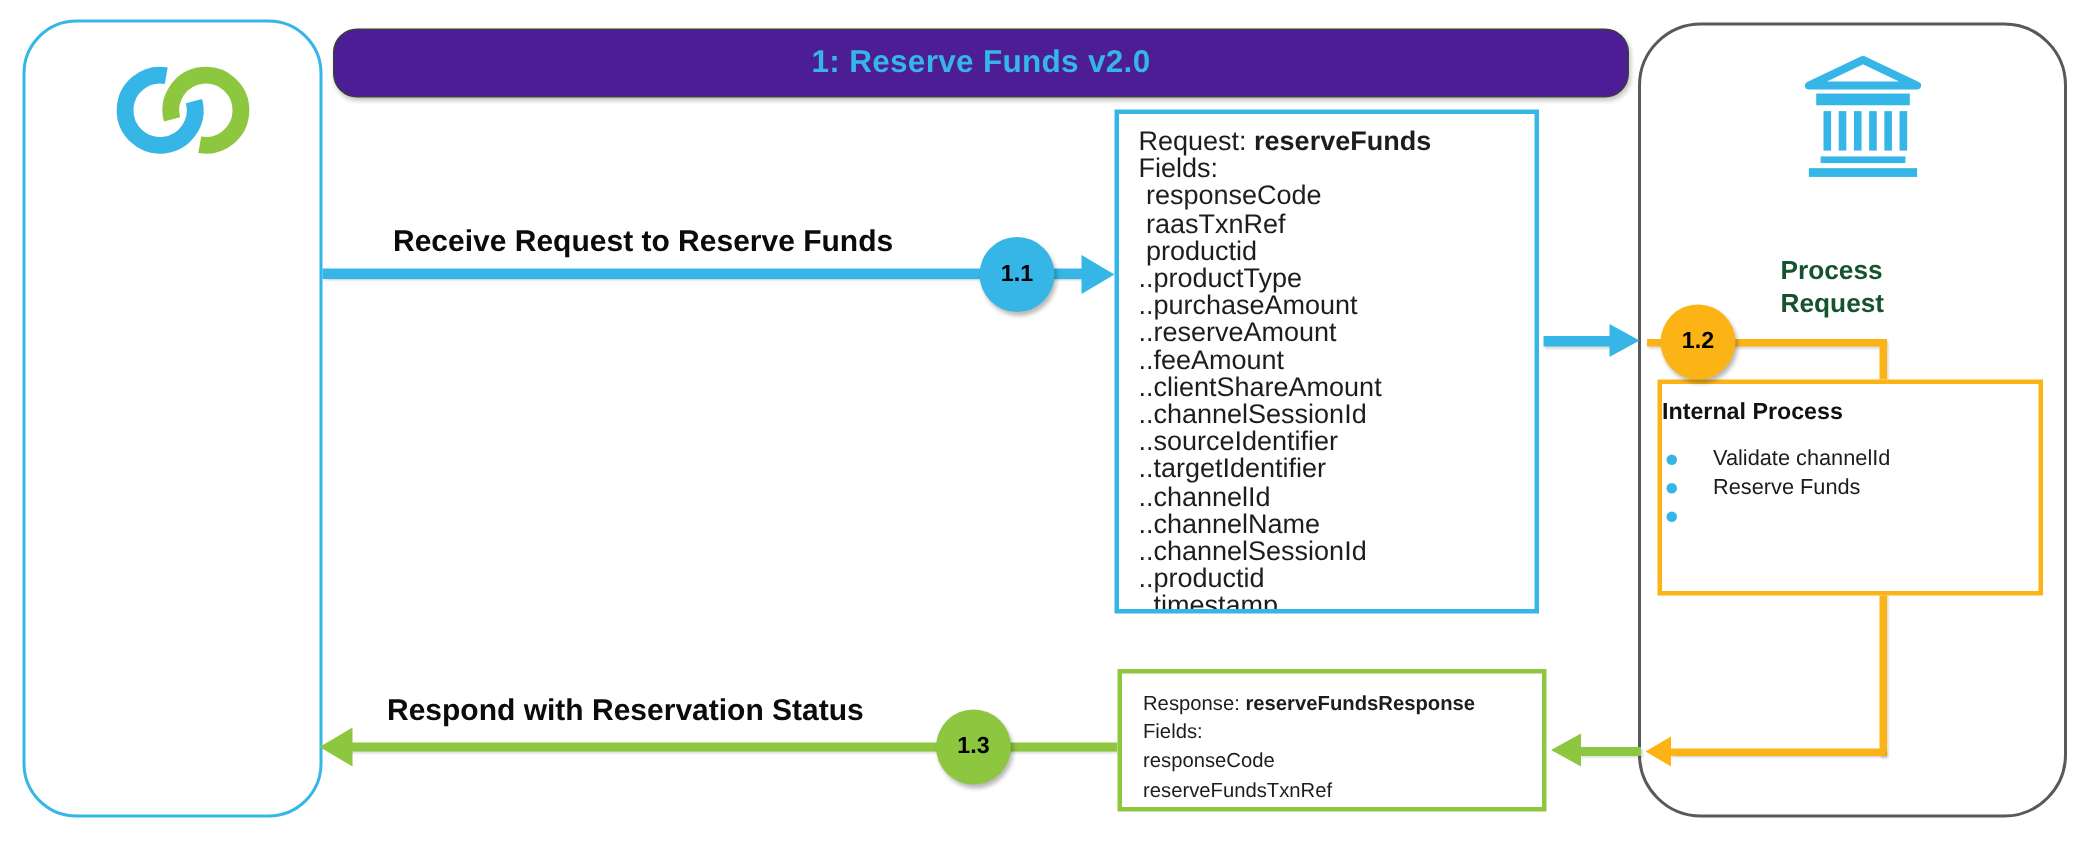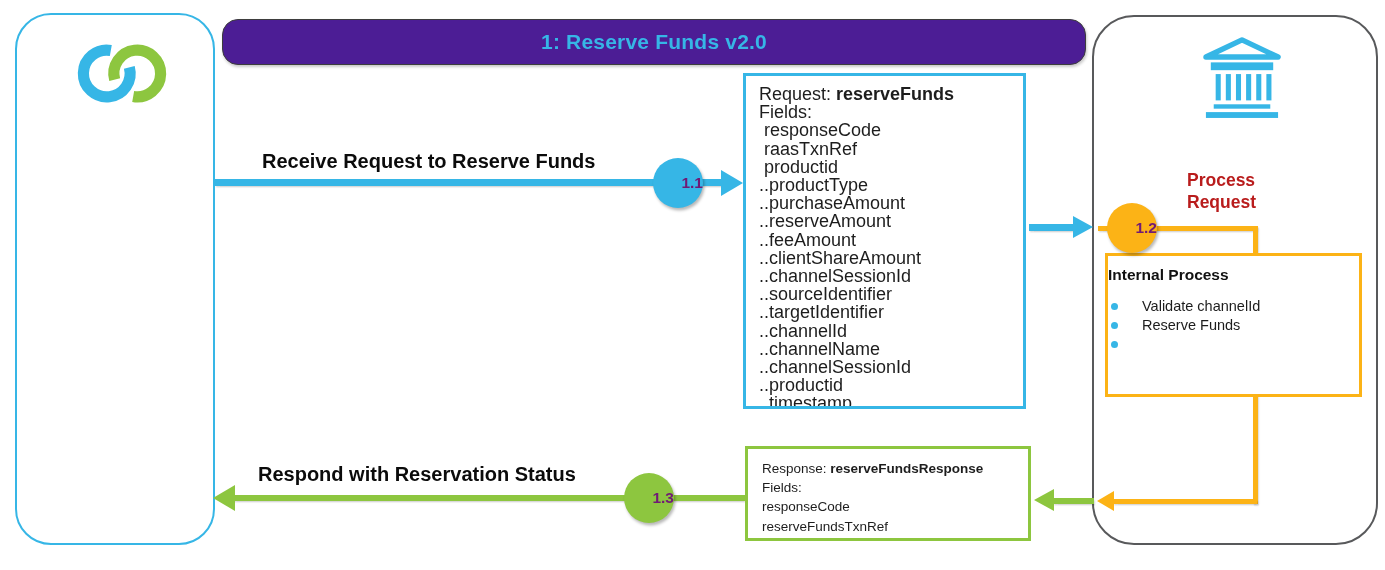--- a/index.html
+++ b/index.html
@@ -20,21 +20,21 @@
   
   .titlebar{position:absolute;left:222px;top:19px;width:864px;height:46px;background:#4c1d95;
     border:1.5px solid #3d3d3d;border-radius:16px;box-shadow:1px 2px 3px rgba(0,0,0,.22);
     display:flex;align-items:center;justify-content:center;box-sizing:border-box;}
   .titlebar span{color:var(--cyan);font-weight:bold;font-size:21px;letter-spacing:.2px;}
 
   
   .logo-svg{position:absolute;left:74px;top:40px;}
   .bank-svg{position:absolute;left:1203px;top:36px;}
   .bank-label{position:absolute;left:1187px;top:170px;width:92px;font-weight:bold;font-size:17.5px;
-    line-height:21.5px;color:#b91c1c;}
+    line-height:21.5px;color:#14532d;}
 
   
   .flow-label{position:absolute;font-weight:bold;font-size:20px;color:#0b0b0b;white-space:nowrap;}
   .label-receive{left:262px;top:150px;}
   .label-respond{left:258px;top:463px;}
 
   
   .line{position:absolute;z-index:1;box-shadow:1px 1.5px 1.5px rgba(0,0,0,.15);}
   .l-cyan{background:var(--cyan);}
   .l-green{background:var(--green);}
@@ -50,21 +50,21 @@
   
   .ah{position:absolute;width:0;height:0;z-index:3;}
   .ah-req{left:721px;top:170px;border-top:13px solid transparent;border-bottom:13px solid transparent;border-left:22px solid var(--cyan);}
   .ah-req2bank{left:1073px;top:216px;border-top:11.5px solid transparent;border-bottom:11.5px solid transparent;border-left:20px solid var(--cyan);}
   .ah-orange{left:1097px;top:491px;border-top:10.5px solid transparent;border-bottom:10.5px solid transparent;border-right:17px solid var(--orange);}
   .ah-green-right{left:1034px;top:489px;border-top:11.5px solid transparent;border-bottom:11.5px solid transparent;border-right:20px solid var(--green);}
   .ah-resp{left:213px;top:485px;border-top:13px solid transparent;border-bottom:13px solid transparent;border-right:22px solid var(--green);}
 
   
   .badge{position:absolute;width:50px;height:50px;border-radius:50%;display:flex;align-items:center;
-    justify-content:flex-end;color:#701a75;font-weight:bold;font-size:15.5px;z-index:3;
+    justify-content:center;color:#000000;font-weight:bold;font-size:15.5px;z-index:3;
     box-shadow:1.5px 2.5px 3px rgba(0,0,0,.28);}
   .badge-11{left:653px;top:158px;background:var(--cyan);}
   .badge-12{left:1107px;top:203px;background:var(--orange);}
   .badge-13{left:624px;top:473px;background:var(--green);}
 
   
   .msgbox{position:absolute;background:#fff;box-sizing:border-box;z-index:2;color:#1d1d1d;}
   .request-box{left:743px;top:73px;width:283px;height:336px;border:3px solid var(--cyan);
     padding:9px 6px 0 13px;font-size:18px;line-height:18.2px;overflow:hidden;}
   .response-box{left:745px;top:446px;width:286px;height:95px;border:3px solid var(--green);

